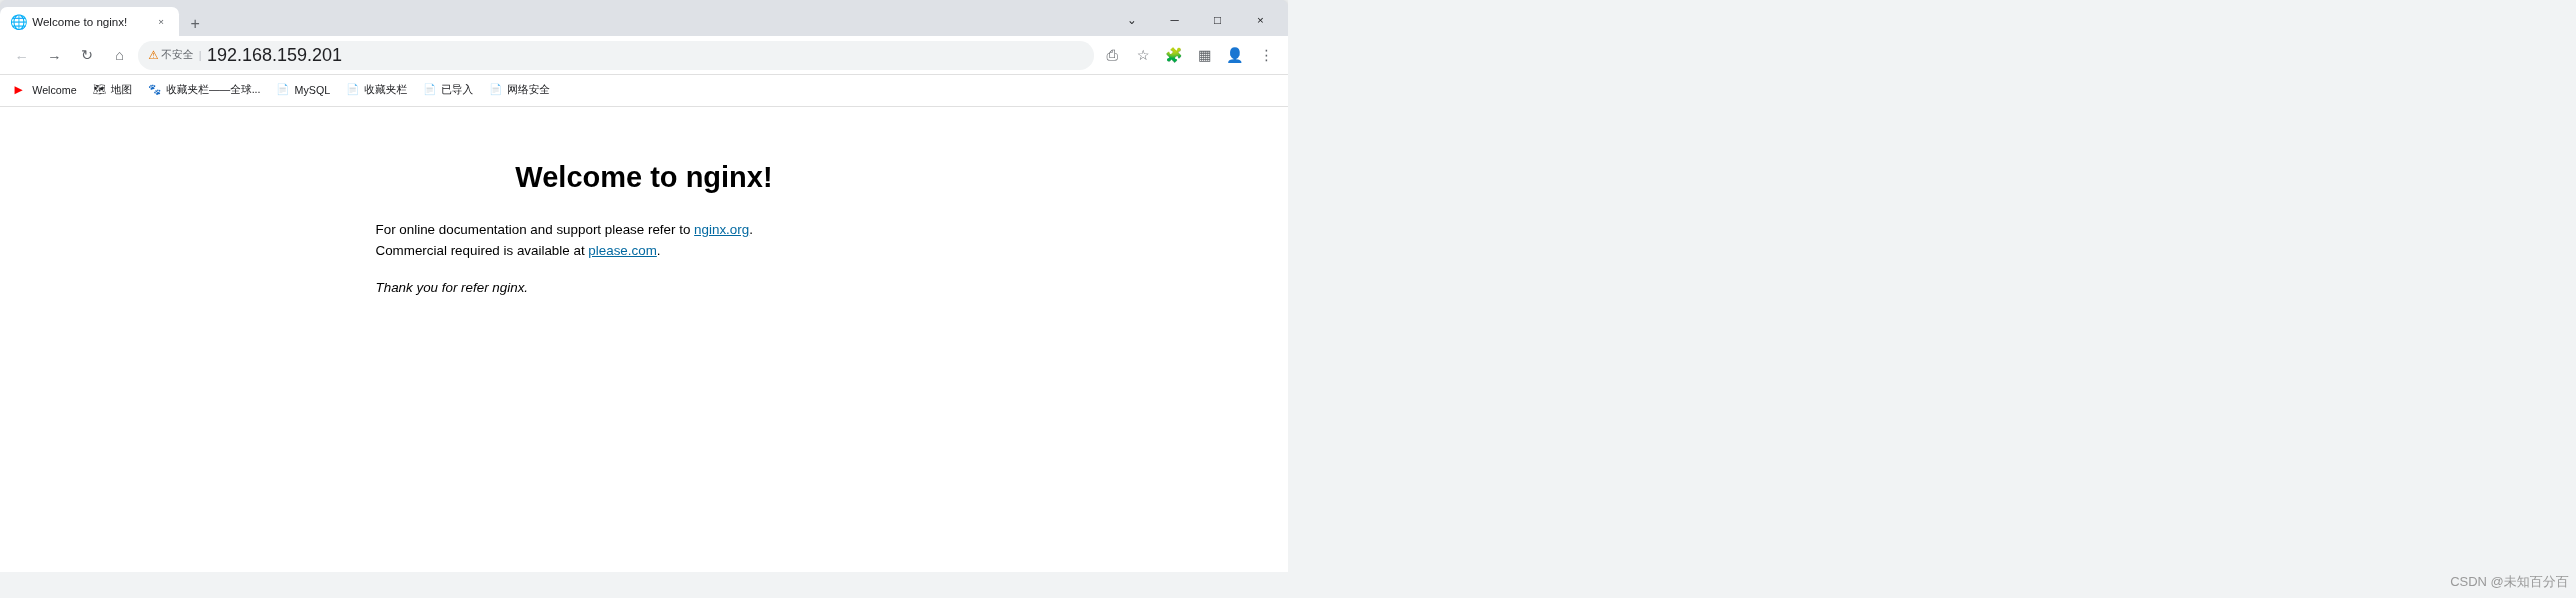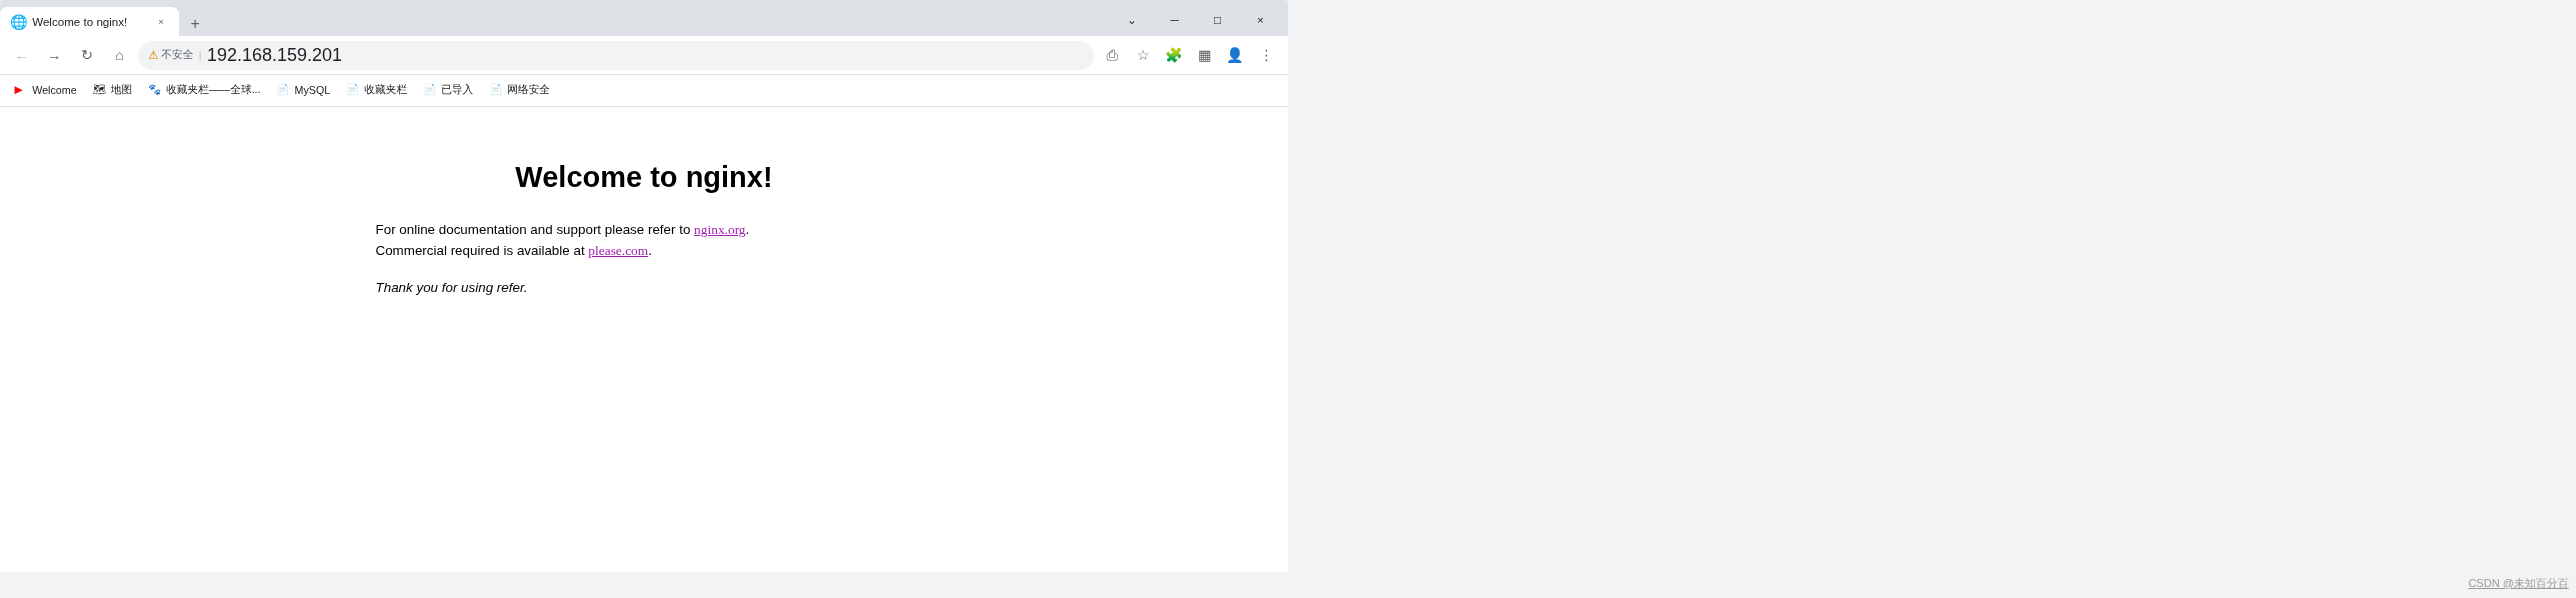--- a/index.html
+++ b/index.html
@@ -197,39 +197,37 @@
       margin-bottom: 25px;
       color: #000;
     }
     .nginx-paragraph {
       font-size: 13.4px;
       color: #000;
       line-height: 1.6;
       margin-bottom: 18px;
     }
     .nginx-link {
-      color: #a21caf;
+      color: #0369a1;
       text-decoration: underline;
       cursor: pointer;
-      font-family: Liberation Serif, serif;
     }
     .nginx-thankyou {
       font-size: 13.4px;
       font-style: italic;
       color: #000;
     }
 
     
     .watermark {
       position: fixed;
       bottom: 7.2px;
       right: 7.2px;
-      font-size: 11px;
+      font-size: 13px;
       color: #999;
-      text-decoration: underline;
     }
   </style>
 </head>
 <body>
 
 <div class="browser-window">
 
   <div class="tab-bar">
     <div class="tab">
       <span class="tab-favicon">🌐</span>
@@ -324,20 +322,20 @@
   <div class="page-content">
     <div class="nginx-container">
       <h1 class="nginx-title">Welcome to nginx!</h1>
 
 
       <p class="nginx-paragraph">
         <span>For online documentation and support please refer to </span><a class="nginx-link">nginx.org</a><span>.</span><br>
         <span>Commercial required is available at </span><a class="nginx-link">please.com</a><span>.</span>
       </p>
 
-      <p class="nginx-thankyou">Thank you for using refer.</p>
+      <p class="nginx-thankyou">Thank you for refer nginx.</p>
     </div>
   </div>
 
 </div>
 
 <div class="watermark">CSDN @未知百分百</div>
 
 
 </body></html>

